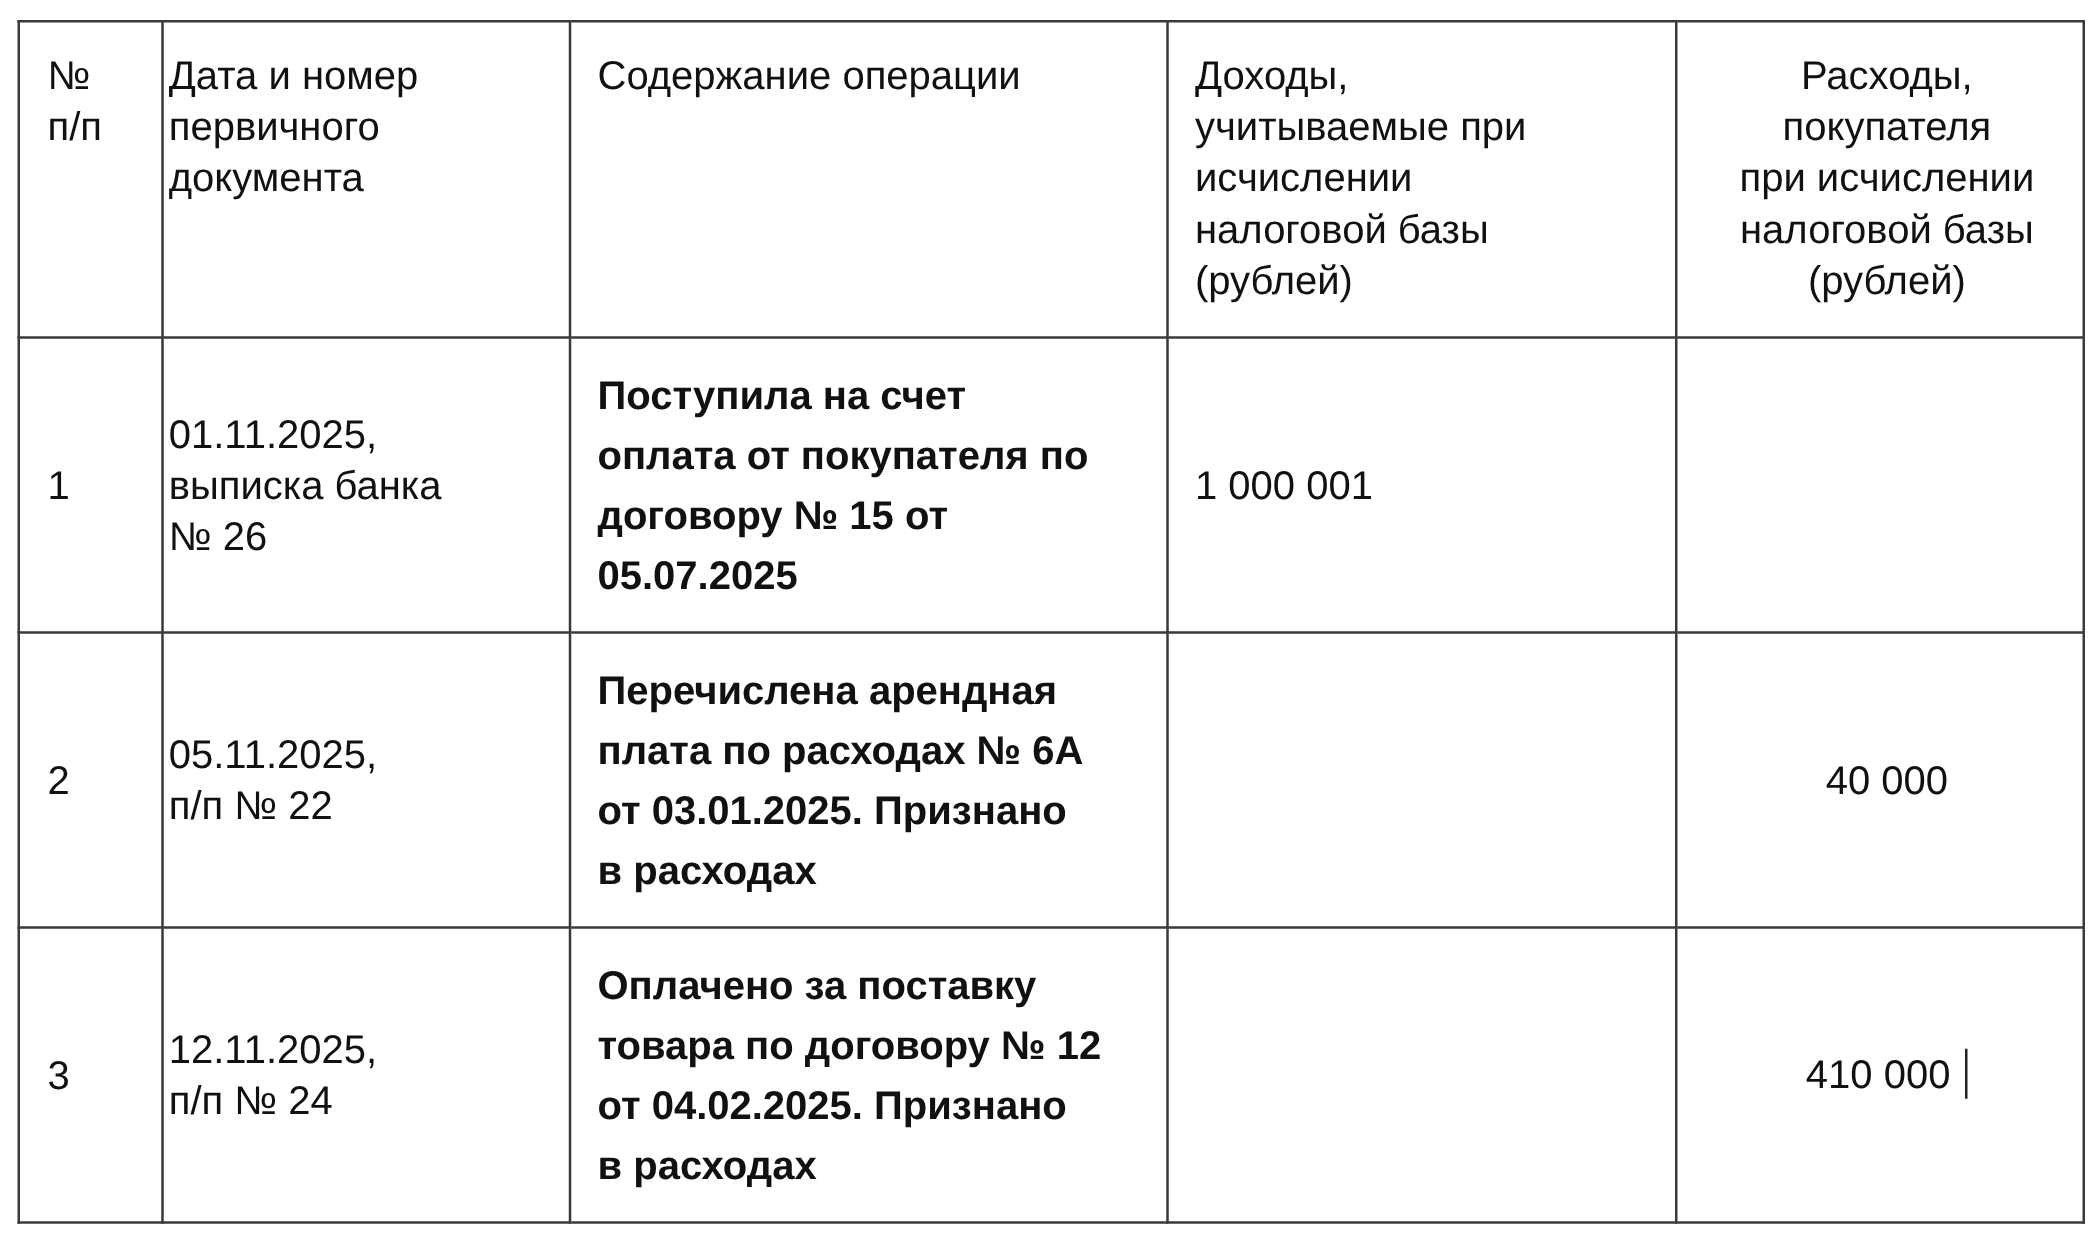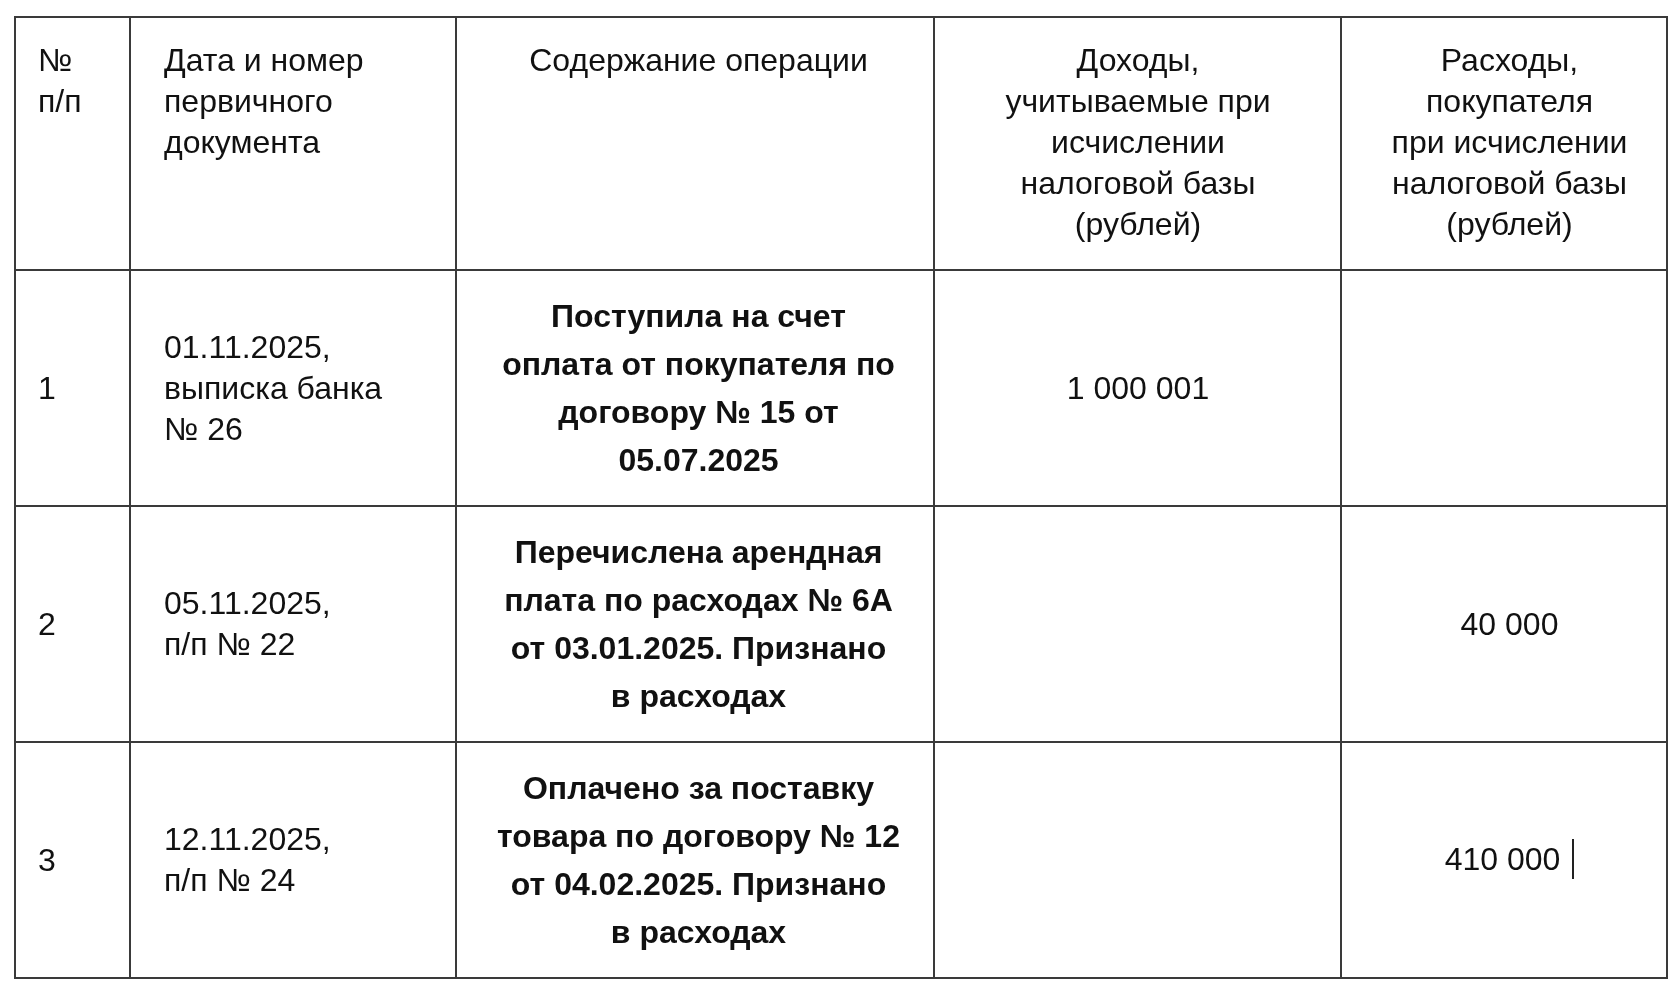--- a/index.html
+++ b/index.html
@@ -42,23 +42,23 @@
       vertical-align: middle;
       height: 236px;
       box-sizing: border-box;
       line-height: 41px;
     }
     .ledger td.op {
       line-height: 48px;
       font-weight: bold;
     }
     .ledger th.c-num, .ledger td.c-num { padding-left: 22px; padding-right: 8px; }
-    .ledger th.c-doc, .ledger td.c-doc { padding-left: 33px; border-radius: 24px; }
-    .ledger th.c-op,  .ledger td.c-op  { padding-left: 21px; padding-right: 14px; text-align: center; }
-    .ledger th.c-inc, .ledger td.c-inc { padding-left: 21px; text-align: center; }
+    .ledger th.c-doc, .ledger td.c-doc { padding-left: 4px; border-radius: 24px; }
+    .ledger th.c-op,  .ledger td.c-op  { padding-left: 21px; padding-right: 14px; }
+    .ledger th.c-inc, .ledger td.c-inc { padding-left: 21px; }
     .ledger th.c-exp, .ledger td.c-exp { padding-left: 21px; padding-right: 10px; text-align: center; }
     .cell-line { display: block; white-space: nowrap; }
     .caret {
       display: inline-block;
       width: 2px;
       height: 40px;
       background: #222222;
       vertical-align: middle;
       margin-left: 12px;
       position: relative;

